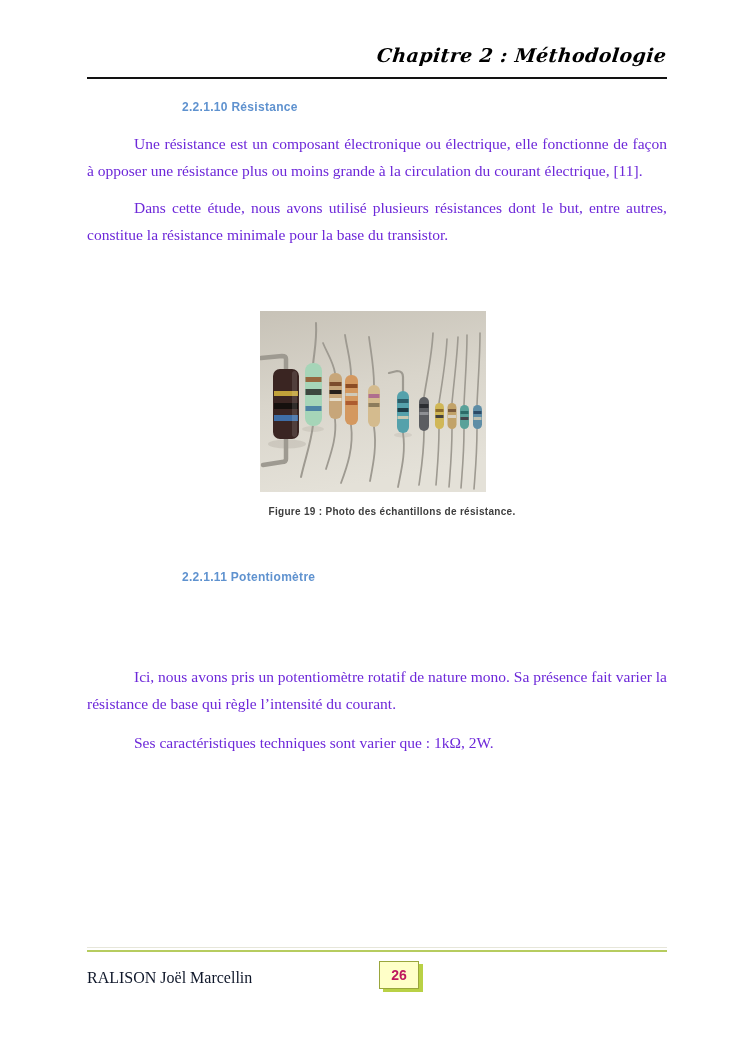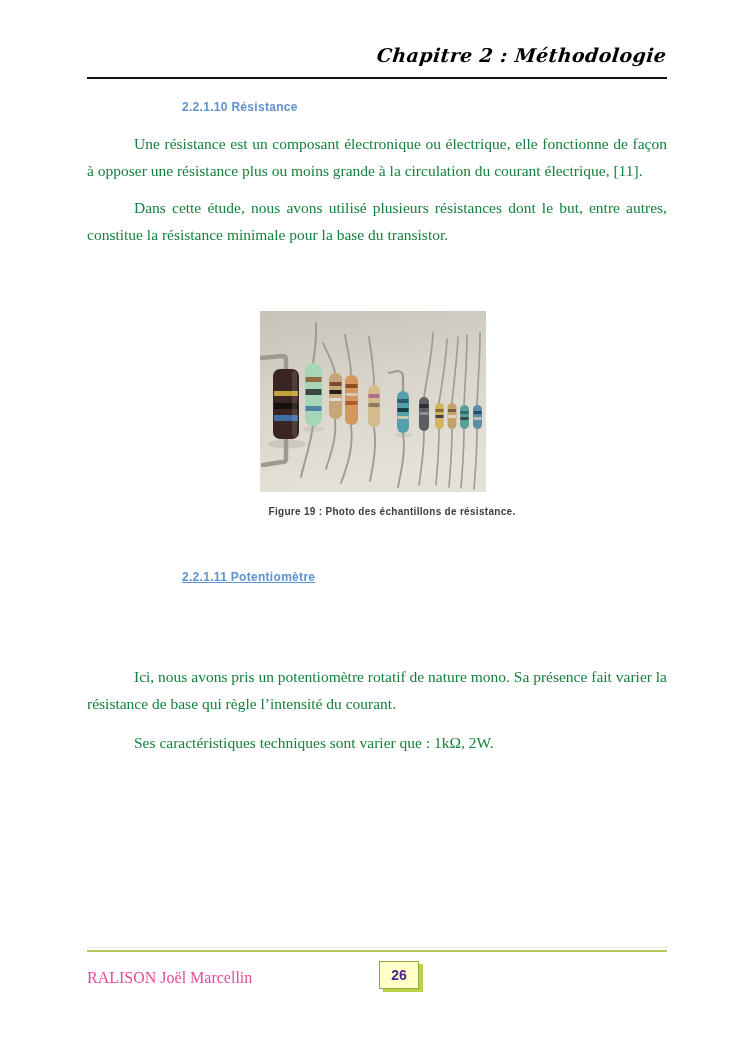--- a/index.html
+++ b/index.html
@@ -34,26 +34,26 @@
   }
   .sec{
     position:absolute;left:182px;
     font-family:"Liberation Sans", sans-serif;
     font-weight:bold;font-size:12px;
     color:var(--heading-blue);
     letter-spacing:0.3px;
     margin:0;white-space:nowrap;
   }
   .sec1{top:100px;}
-  .sec2{top:570px;text-decoration:underline;}
+  .sec2{top:570px;}
   .body{
     position:absolute;left:87px;width:580px;margin:0;
     font-size:15.5px;line-height:26.5px;
     text-align:justify;text-indent:47px;
-    color:#15803d;
+    color:#6d28d9;
   }
   .p1{top:131px;}
   .p2{top:195px;}
   .p3{top:600px;}
   .p4{top:664px;}
   .p5{top:730px;}
   .photo{
     position:absolute;left:260px;top:311px;width:226px;height:181px;margin:0;
   }
   .caption{
@@ -68,31 +68,31 @@
   .footer-rule-light{
     position:absolute;left:87px;width:580px;top:947px;height:1px;
     background:#e6e6da;
   }
   .footer-rule{
     position:absolute;left:87px;width:580px;top:950px;height:2px;
     background:var(--footer-rule);
   }
   .footer-author{
     position:absolute;left:87px;top:969px;
-    font-size:16px;color:#ec4899;
+    font-size:16px;color:#0f172a;
   }
   .page-badge{
     position:absolute;left:379px;top:961px;
     width:38px;height:26px;
     background:var(--badge-bg);
     border:1px solid var(--badge-border);
     box-shadow:4px 3px 0 var(--badge-shadow);
     display:flex;align-items:center;justify-content:center;
     font-family:"Liberation Sans", sans-serif;
-    font-weight:bold;font-size:14px;color:#4c1d95;
+    font-weight:bold;font-size:14px;color:#be185d;
   }
 </style>
 </head>
 <body>
 
 <div class="page">
 
   <div class="chapter-header">Chapitre 2 : Méthodologie</div>
   <div class="header-rule"></div>
 

